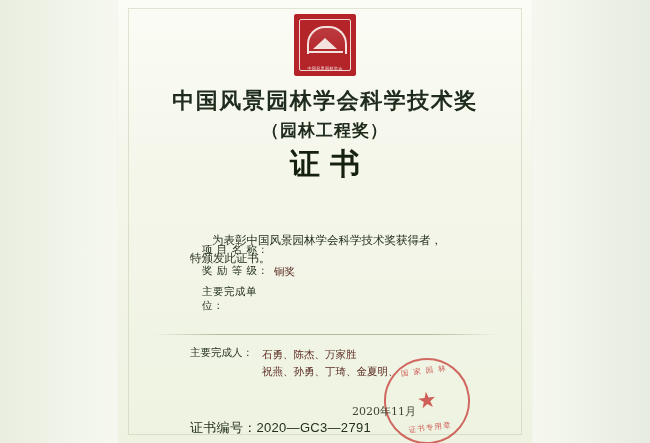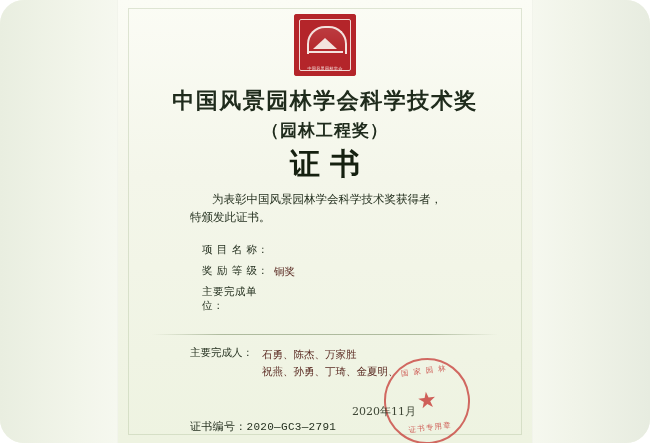--- a/index.html
+++ b/index.html
@@ -14,21 +14,20 @@
     overflow: hidden;
   }
   #certificate {
     position: relative;
     width: 650px;
     height: 443px;
     box-sizing: border-box;
     background:
       radial-gradient(ellipse at 50% 40%, #fdfdf7 0%, #f6f7ee 55%, #eef2e3 100%);
     overflow: hidden;
-    border-radius: 24px;
   }
   
   .page-frame {
     position: absolute;
     left: 118px;
     top: 0px;
     width: 414px;
     height: 443px;
     background:
       linear-gradient(180deg, #fbfcf5 0%, #f4f6ea 40%, #eef3e1 100%);
@@ -157,21 +156,21 @@
   .body-para {
     position: absolute;
     left: 190px;
     top: 190px;
     width: 280px;
     font-size: 11.5px;
     line-height: 18px;
     color: #24301f;
     font-family: "DejaVu Serif", serif;
   }
-  .body-para .l1 { text-indent: 22px; }
+  .body-para .l1 { text-indent: 22px; margin-top: 41px; }
   .body-para .l2 { }
 
   
   .fields {
     position: absolute;
     left: 190px;
     top: 243px;
     width: 300px;
     font-size: 10.5px;
     color: #24301f;
@@ -280,23 +279,23 @@
     color: #2a3322;
     font-family: "DejaVu Serif", serif;
     opacity: 0.9;
   }
 
   
   .cert-no {
     position: absolute;
     left: 190px;
     top: 419px;
-    font-size: 11px;
-    color: #24301f;
-    font-family: Liberation Mono, monospace;
+    font-size: 13px;
+    color: #24301f;
+    font-family: Liberation Sans, sans-serif;
     letter-spacing: 0.3px;
   }
 </style>
 </head>
 <body>
 
 <div id="certificate">
 
   <div class="side-wash-left"></div>
   <div class="side-wash-right"></div>

